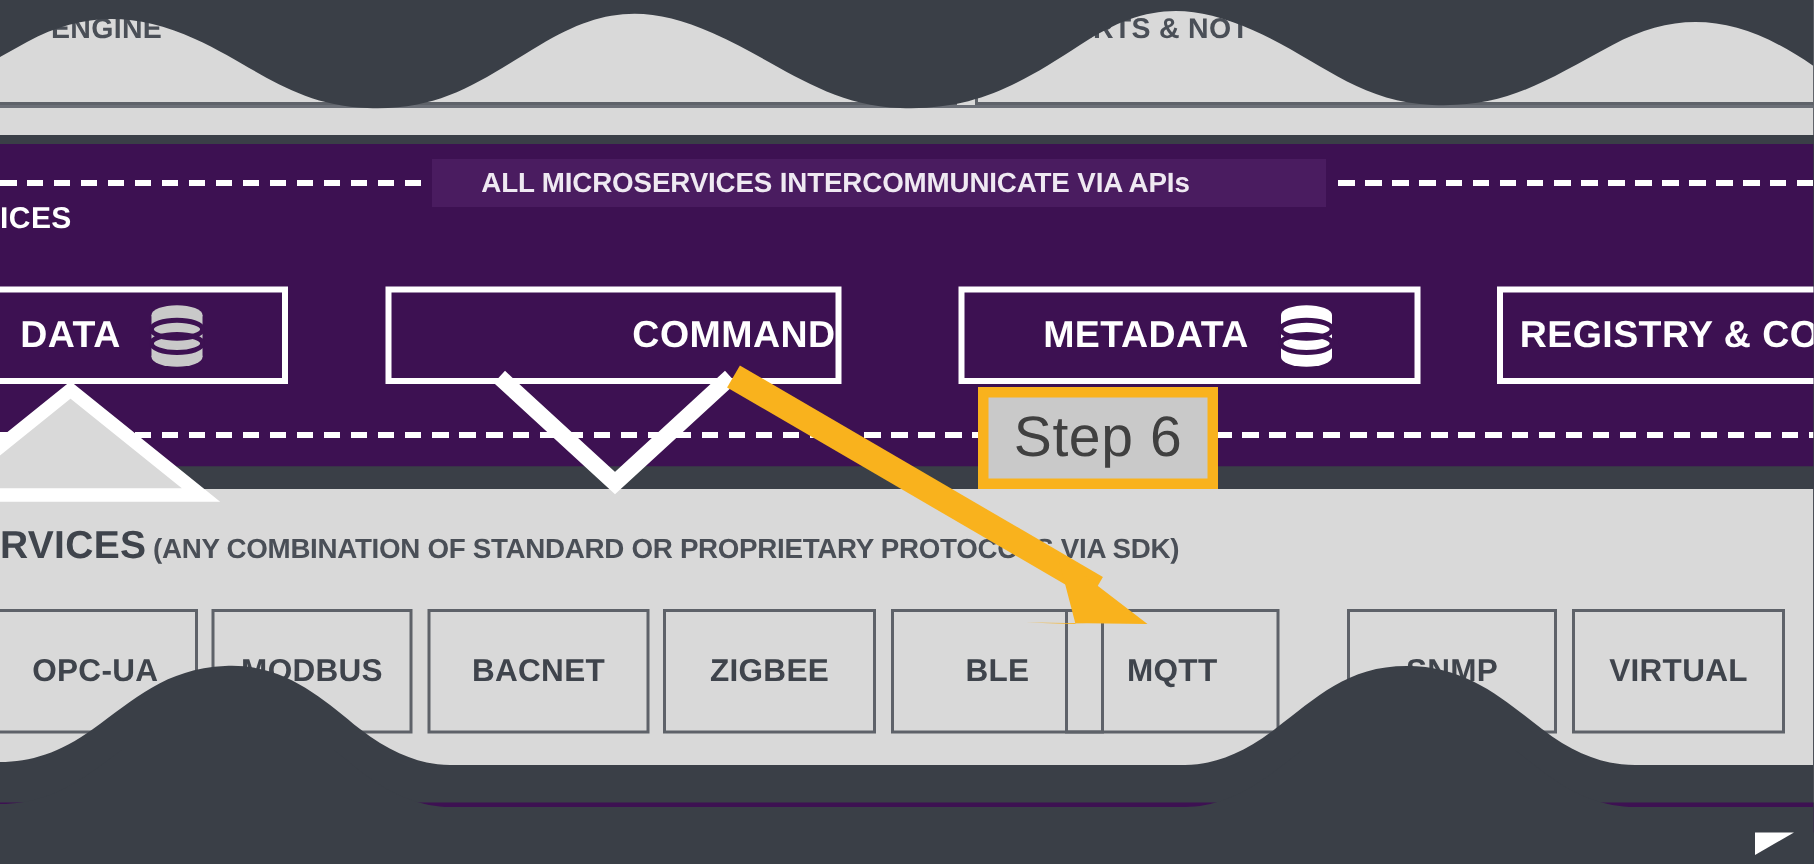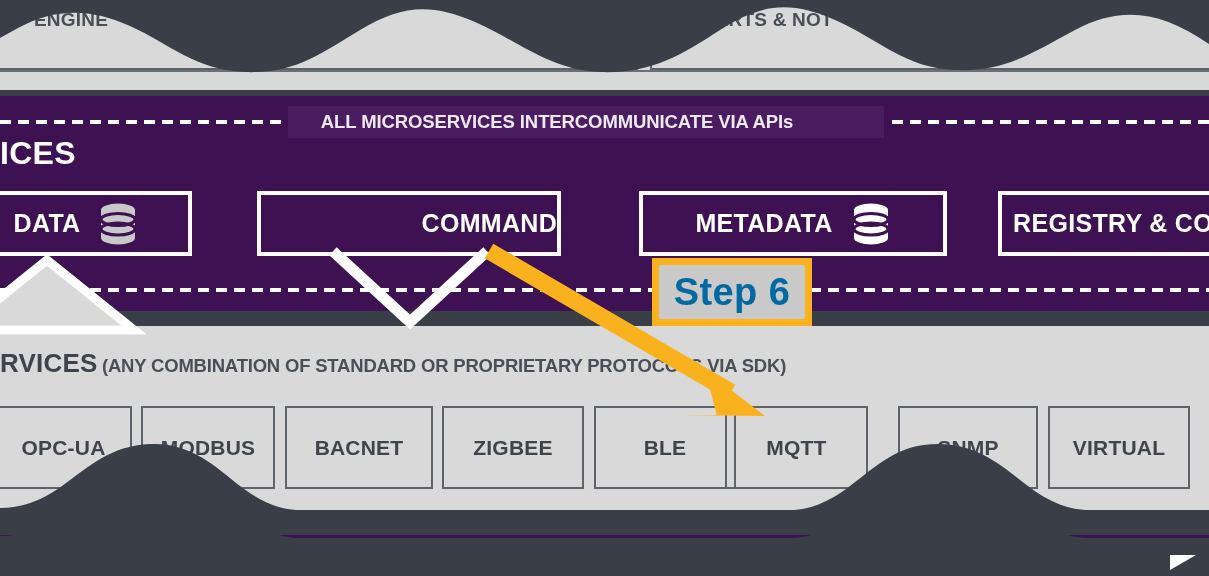--- a/index.html
+++ b/index.html
@@ -125,21 +125,21 @@
     height: 4px;
     background-image: repeating-linear-gradient(to right,
       #ffffff 0px, #ffffff 11px, rgba(0,0,0,0) 11px, rgba(0,0,0,0) 18px);
   }
   .section-title {
     position: absolute;
     left: 0px;
     top: 135px;
     color: #ffffff;
     font-weight: bold;
-    font-size: 32px;
+    font-size: 20px;
     letter-spacing: .3px;
     white-space: nowrap;
   }
 
   .ms-box {
     position: absolute;
     box-sizing: border-box;
     border: 4px solid #ffffff;
     background: #3d1152;
     display: flex;
@@ -276,23 +276,23 @@
     width: 160px;
     height: 68px;
     box-sizing: border-box;
     background: #c9c9c9;
     border: 7px solid #f9b21d;
     display: flex;
     align-items: center;
     justify-content: center;
   }
   .step-label {
-    color: #0369a1;
+    color: #404040;
     font-size: 38px;
-    font-weight: bold;
+    font-weight: normal;
     letter-spacing: .4px;
     white-space: nowrap;
   }
 
   .bottom-triangle { position: absolute; left: 1168px; top: 551px; }
 </style>
 </head>
 <body>
 
 <div id="stage">
@@ -390,21 +390,21 @@
     </div>
     <div class="dev-box" style="left:285px; width:148px;">
       <span class="dev-box-label">BACNET</span>
     </div>
     <div class="dev-box" style="left:442px; width:142px;">
       <span class="dev-box-label">ZIGBEE</span>
     </div>
     <div class="dev-box" style="left:594px; width:142px;">
       <span class="dev-box-label">BLE</span>
     </div>
-    <div class="dev-box" style="left:725px; width:143px;">
+    <div class="dev-box" style="left:710px; width:143px;">
       <span class="dev-box-label">MQTT</span>
     </div>
     <div class="dev-box" style="left:898px; width:140px;">
       <span class="dev-box-label">SNMP</span>
     </div>
     <div class="dev-box" style="left:1048px; width:142px;">
       <span class="dev-box-label">VIRTUAL</span>
     </div>
 
     <svg class="device-wave-mask" viewBox="0 0 1209 250" preserveAspectRatio="none">

